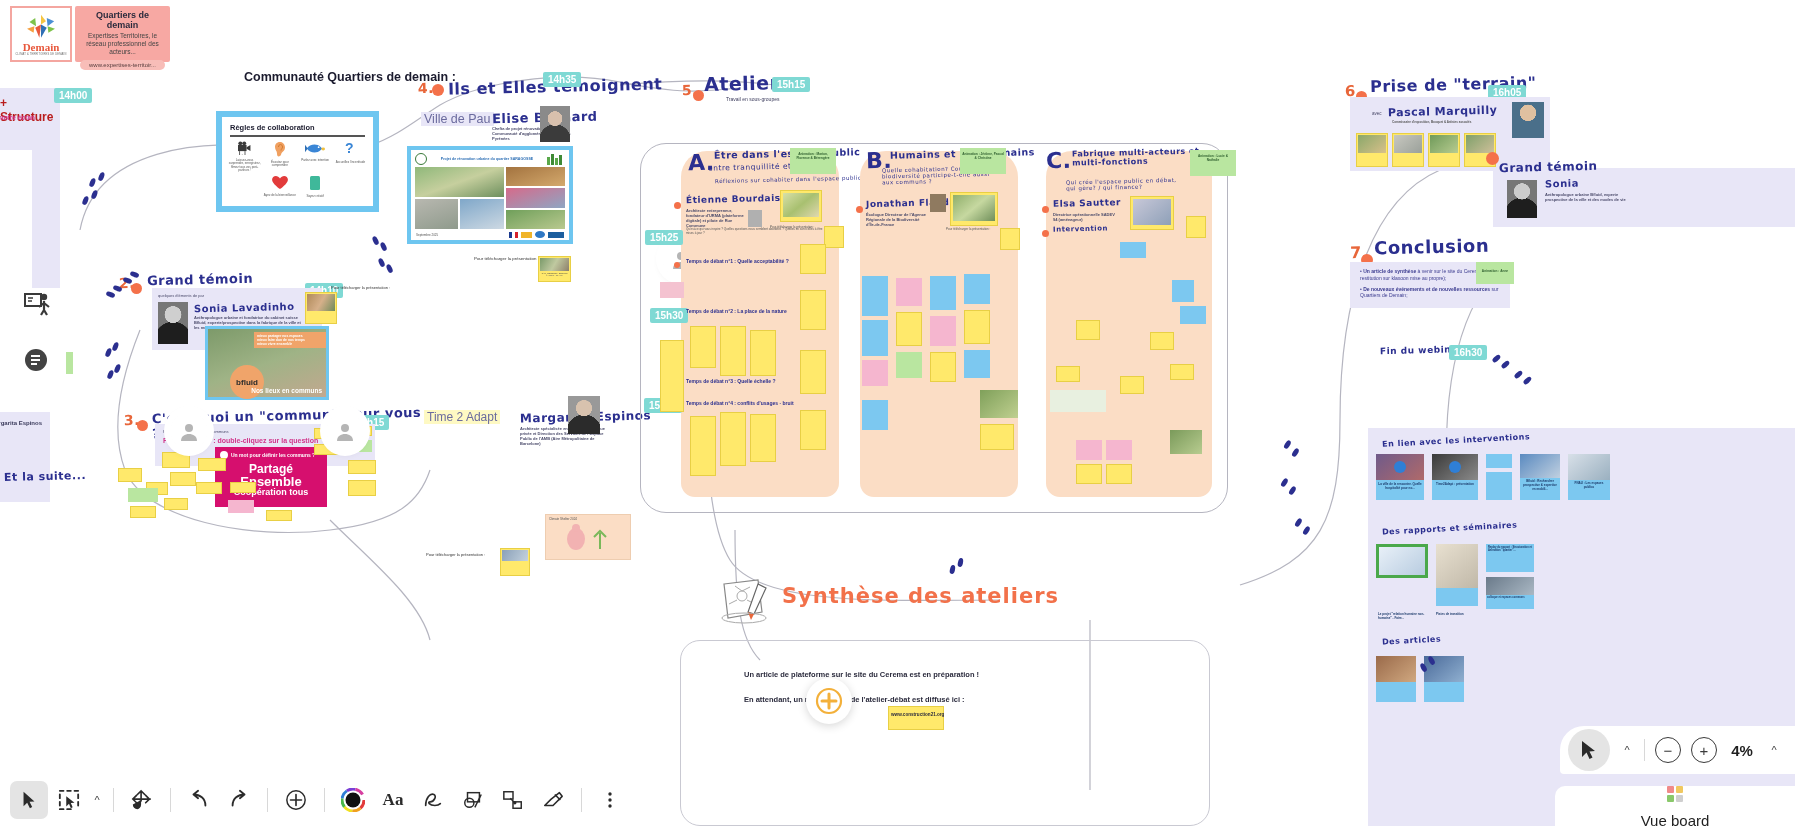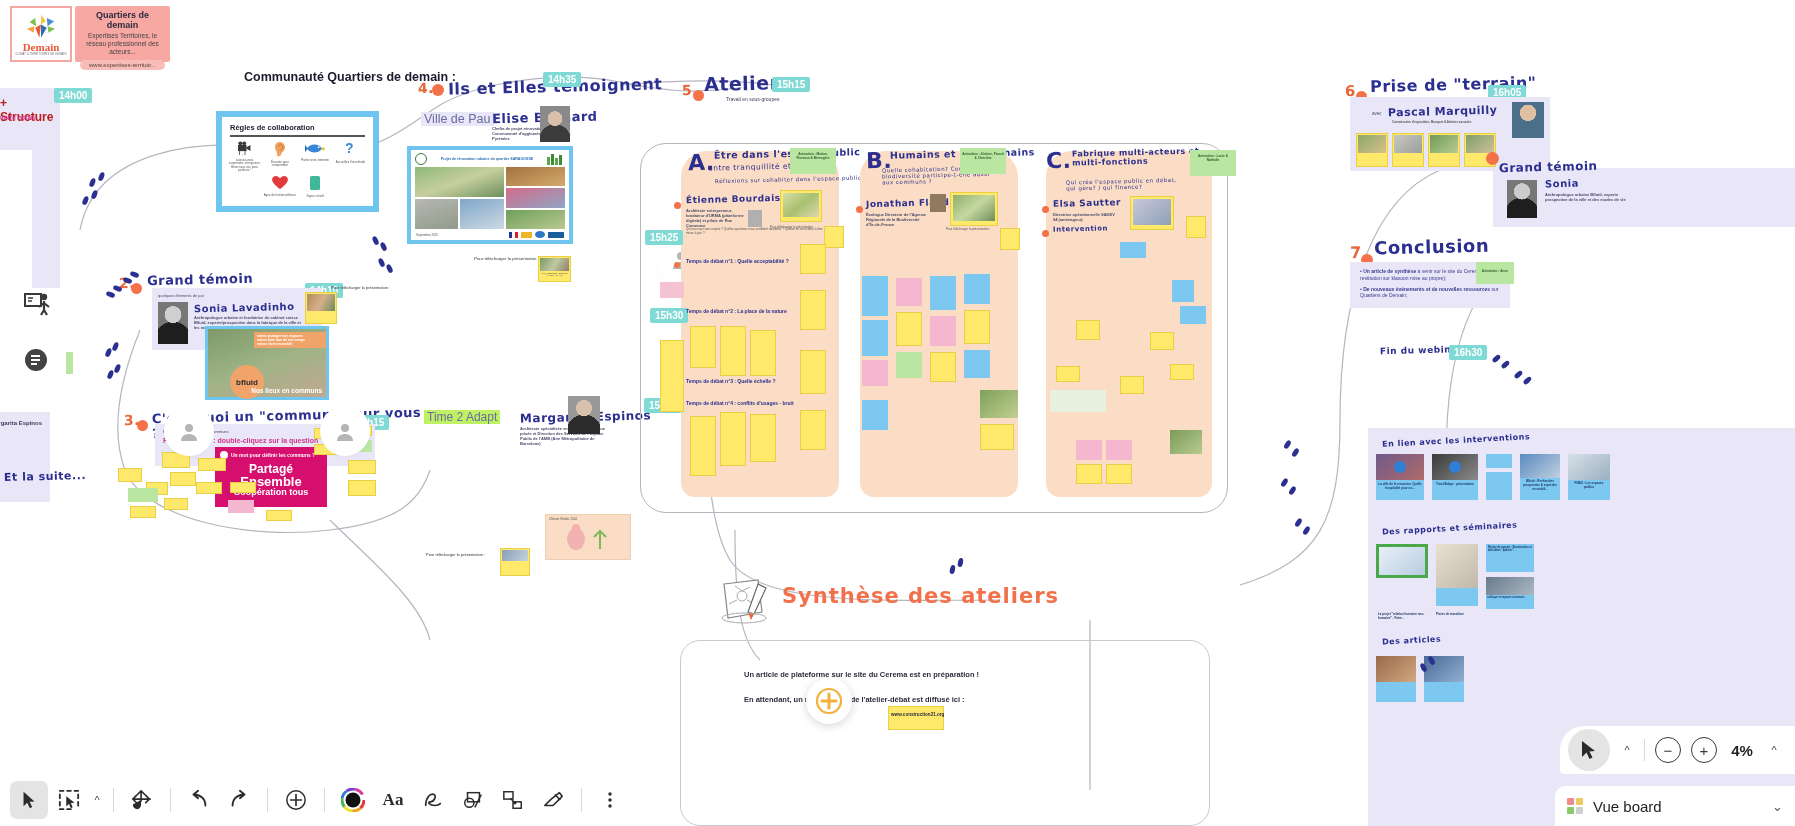--- a/index.html
+++ b/index.html
@@ -41,21 +41,21 @@
   .cursor-badge { width:42px; height:42px; border-radius:50%; background:#e4e4e4;
       display:flex; align-items:center; justify-content:center; }
   .zbtn { width:26px; height:26px; border:1.6px solid #3a3a3a; border-radius:50%;
       display:flex; align-items:center; justify-content:center; font-size:15px;
       color:#3a3a3a; cursor:pointer; }
   #zoompct { font-size:15px; font-weight:700; color:#1f1f1f; min-width:30px; text-align:center;}
 
   
   #vueboard { position:absolute; right:0; bottom:0; height:40px; width:240px;
       background:#fff; border-top-left-radius:10px; display:flex; align-items:center;
-      gap:10px; padding:0 12px; font-size:15px; color:#1f1f1f; z-index:41;}
+      gap:10px; padding:0 12px; font-size:15px; color:#1f1f1f; z-index:41;flex-direction:column;}
   .vb-grid { display:grid; grid-template-columns:7px 7px; grid-template-rows:7px 7px; gap:2px;}
   .vb-grid i { display:block; border-radius:1px; }
 
   
   #logocard { position:absolute; left:10px; top:6px; display:flex; gap:3px; }
   .logo-box { width:62px; height:56px; border:2px solid #f4a6a0; background:#fff;
       display:flex; flex-direction:column; align-items:center; justify-content:center; }
   .info-box { width:95px; height:56px; background:#f7a8a3; border-radius:2px;
       padding:4px 5px; text-align:center; }
 
@@ -339,21 +339,21 @@
     </svg>
   </div>
   <div class="abs" style="left:662px; top:240px; width:38px; height:38px; border-radius:50%; background:#fff;
        box-shadow:0 0 0 6px #fff, 0 2px 8px rgba(0,0,0,.18); display:flex;align-items:center;justify-content:center;">
     <svg width="20" height="20" viewBox="0 0 20 20">
       <circle cx="10" cy="7" r="4" fill="#b5b5b5"></circle>
         <path d="M2 20c0-5 4-7 8-7s8 2 8 7z" fill="#b5b5b5"></path>
     </svg>
   </div>
 
-  <div class="abs" style="left:424px; top:410px; font-size:12px; color:#6b6b9e; background:#bef264; padding:0 3px;">Time 2 Adapt</div>
+  <div class="abs" style="left:424px; top:410px; font-size:12px; color:#6b6b9e; background:#fef9c3; padding:0 3px;">Time 2 Adapt</div>
   <div class="abs hand" style="left:520px; top:410px; font-size:12px;">Margarita Espinos</div>
   <div class="abs tiny" style="left:520px; top:426px; width:85px; font-weight:700;">Architecte spécialisée en durabilité, pratique privée et Direction des Services de l'Espace Public de l'AMB (Aire Métropolitaine de Barcelone)</div>
   <div class="abs" style="left:568px; top:396px; width:32px; height:38px; background:#999;
        background-image:radial-gradient(circle at 50% 32%,#d8c2ae 0 26%,transparent 27%),
        radial-gradient(circle at 50% 95%,#2b2b2b 0 44%,transparent 45%);"></div>
 
   <div class="abs peach" style="left:545px; top:514px; width:86px; height:46px; border:1px solid #eecdb0;">
     <div style="font-size:3px;color:#555;padding:2px 3px;">Climate Shelter 2024</div>
     <svg width="60" height="30" viewBox="0 0 60 30" style="display:block;margin:0 auto;">
       <ellipse cx="18" cy="16" rx="9" ry="11" fill="#f2b2b2"></ellipse>

